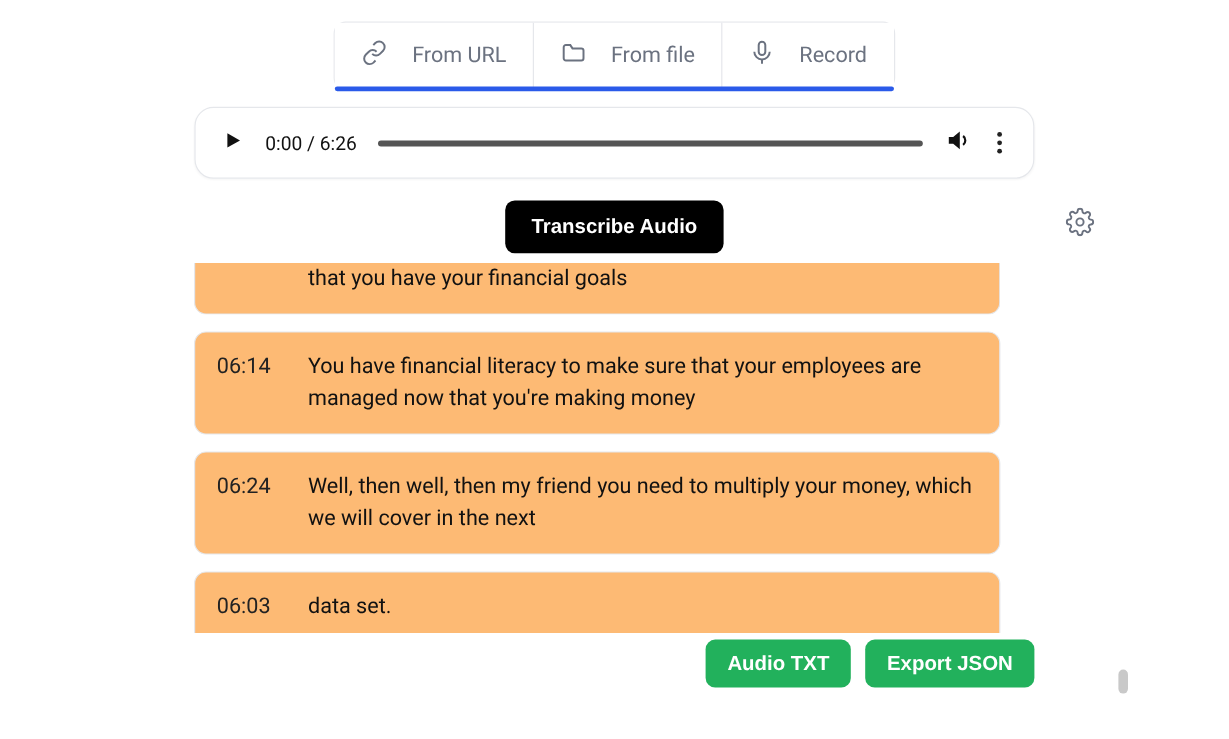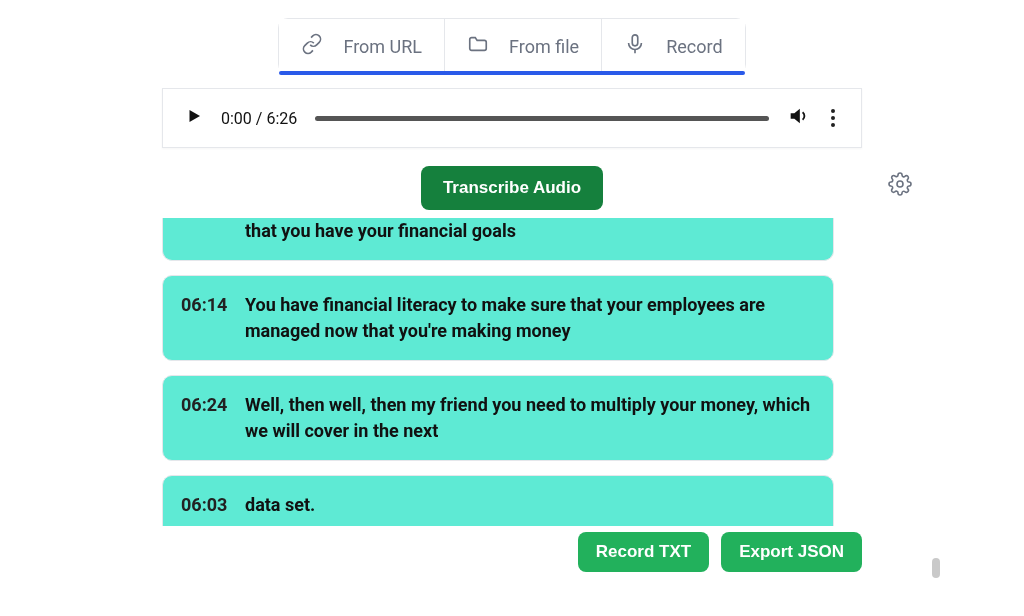--- a/index.html
+++ b/index.html
@@ -48,21 +48,21 @@
       background: #2a5ae9;
       bottom: -2px;
       left: 0;
       right: 0;
       border-radius: 2px;
     }
     
     .audio-card {
       margin-top: 14px;
       border: 1px solid #e5e7eb;
-      border-radius: 0;
+      border-radius: 16px;
       padding: 16px 22px;
       display: flex;
       align-items: center;
       gap: 18px;
       box-shadow: 0 1px 2px rgba(0,0,0,0.04);
     }
     .play-btn svg { width: 18px; height: 18px; fill: #111; }
     .time { font-size: 16px; color: #111; white-space: nowrap; }
     .track {
       flex: 1;
@@ -75,21 +75,21 @@
     .more { display: flex; flex-direction: column; gap: 3px; padding: 4px; cursor: pointer; }
     .more span { width: 4px; height: 4px; background: #222; border-radius: 50%; }
     
     .action-row {
       margin-top: 18px;
       position: relative;
       display: flex;
       justify-content: center;
     }
     .btn-primary {
-      background: #15803d;
+      background: #000000;
       color: #fff;
       border: none;
       border-radius: 8px;
       padding: 12px 22px;
       font-size: 17px;
       font-weight: 600;
       cursor: pointer;
     }
     .settings-btn {
       position: absolute;
@@ -108,27 +108,26 @@
       position: relative;
     }
     .transcript-scroll::-webkit-scrollbar { width: 10px; }
     .transcript-scroll::-webkit-scrollbar-track { background: transparent; }
     .transcript-scroll::-webkit-scrollbar-thumb { background: #c1c1c1; border-radius: 5px; }
     .segment {
       border: 1px solid #e5e7eb;
       border-radius: 10px;
       padding: 16px 18px;
       display: flex;
-      gap: 16px;
+      gap: 28px;
       margin-bottom: 14px;
       font-size: 18px;
       line-height: 1.45;
       color: #111;
-      background: #5eead4;
-      font-weight: bold;
+      background: #fdba74;
     }
     .segment.first-visible {
       border-top: none;
       border-top-left-radius: 0;
       border-top-right-radius: 0;
       padding-top: 0;
     }
     .ts {
       color: #222;
       min-width: 48px;
@@ -247,18 +246,18 @@
       <div class="ts">06:24</div>
       <div class="txt">Well, then well, then my friend you need to multiply your money, which we will cover in the next</div>
     </div>
     <div class="segment">
       <div class="ts">06:03</div>
       <div class="txt">data set.</div>
     </div>
   </div>
 
   <div class="export-row">
-    <button class="btn-success">Record TXT</button>
+    <button class="btn-success">Audio TXT</button>
     <button class="btn-success">Export JSON</button>
   </div>
 
   <div class="thin-scrollbar-indicator"></div>
 </div>
 
 </body></html>

